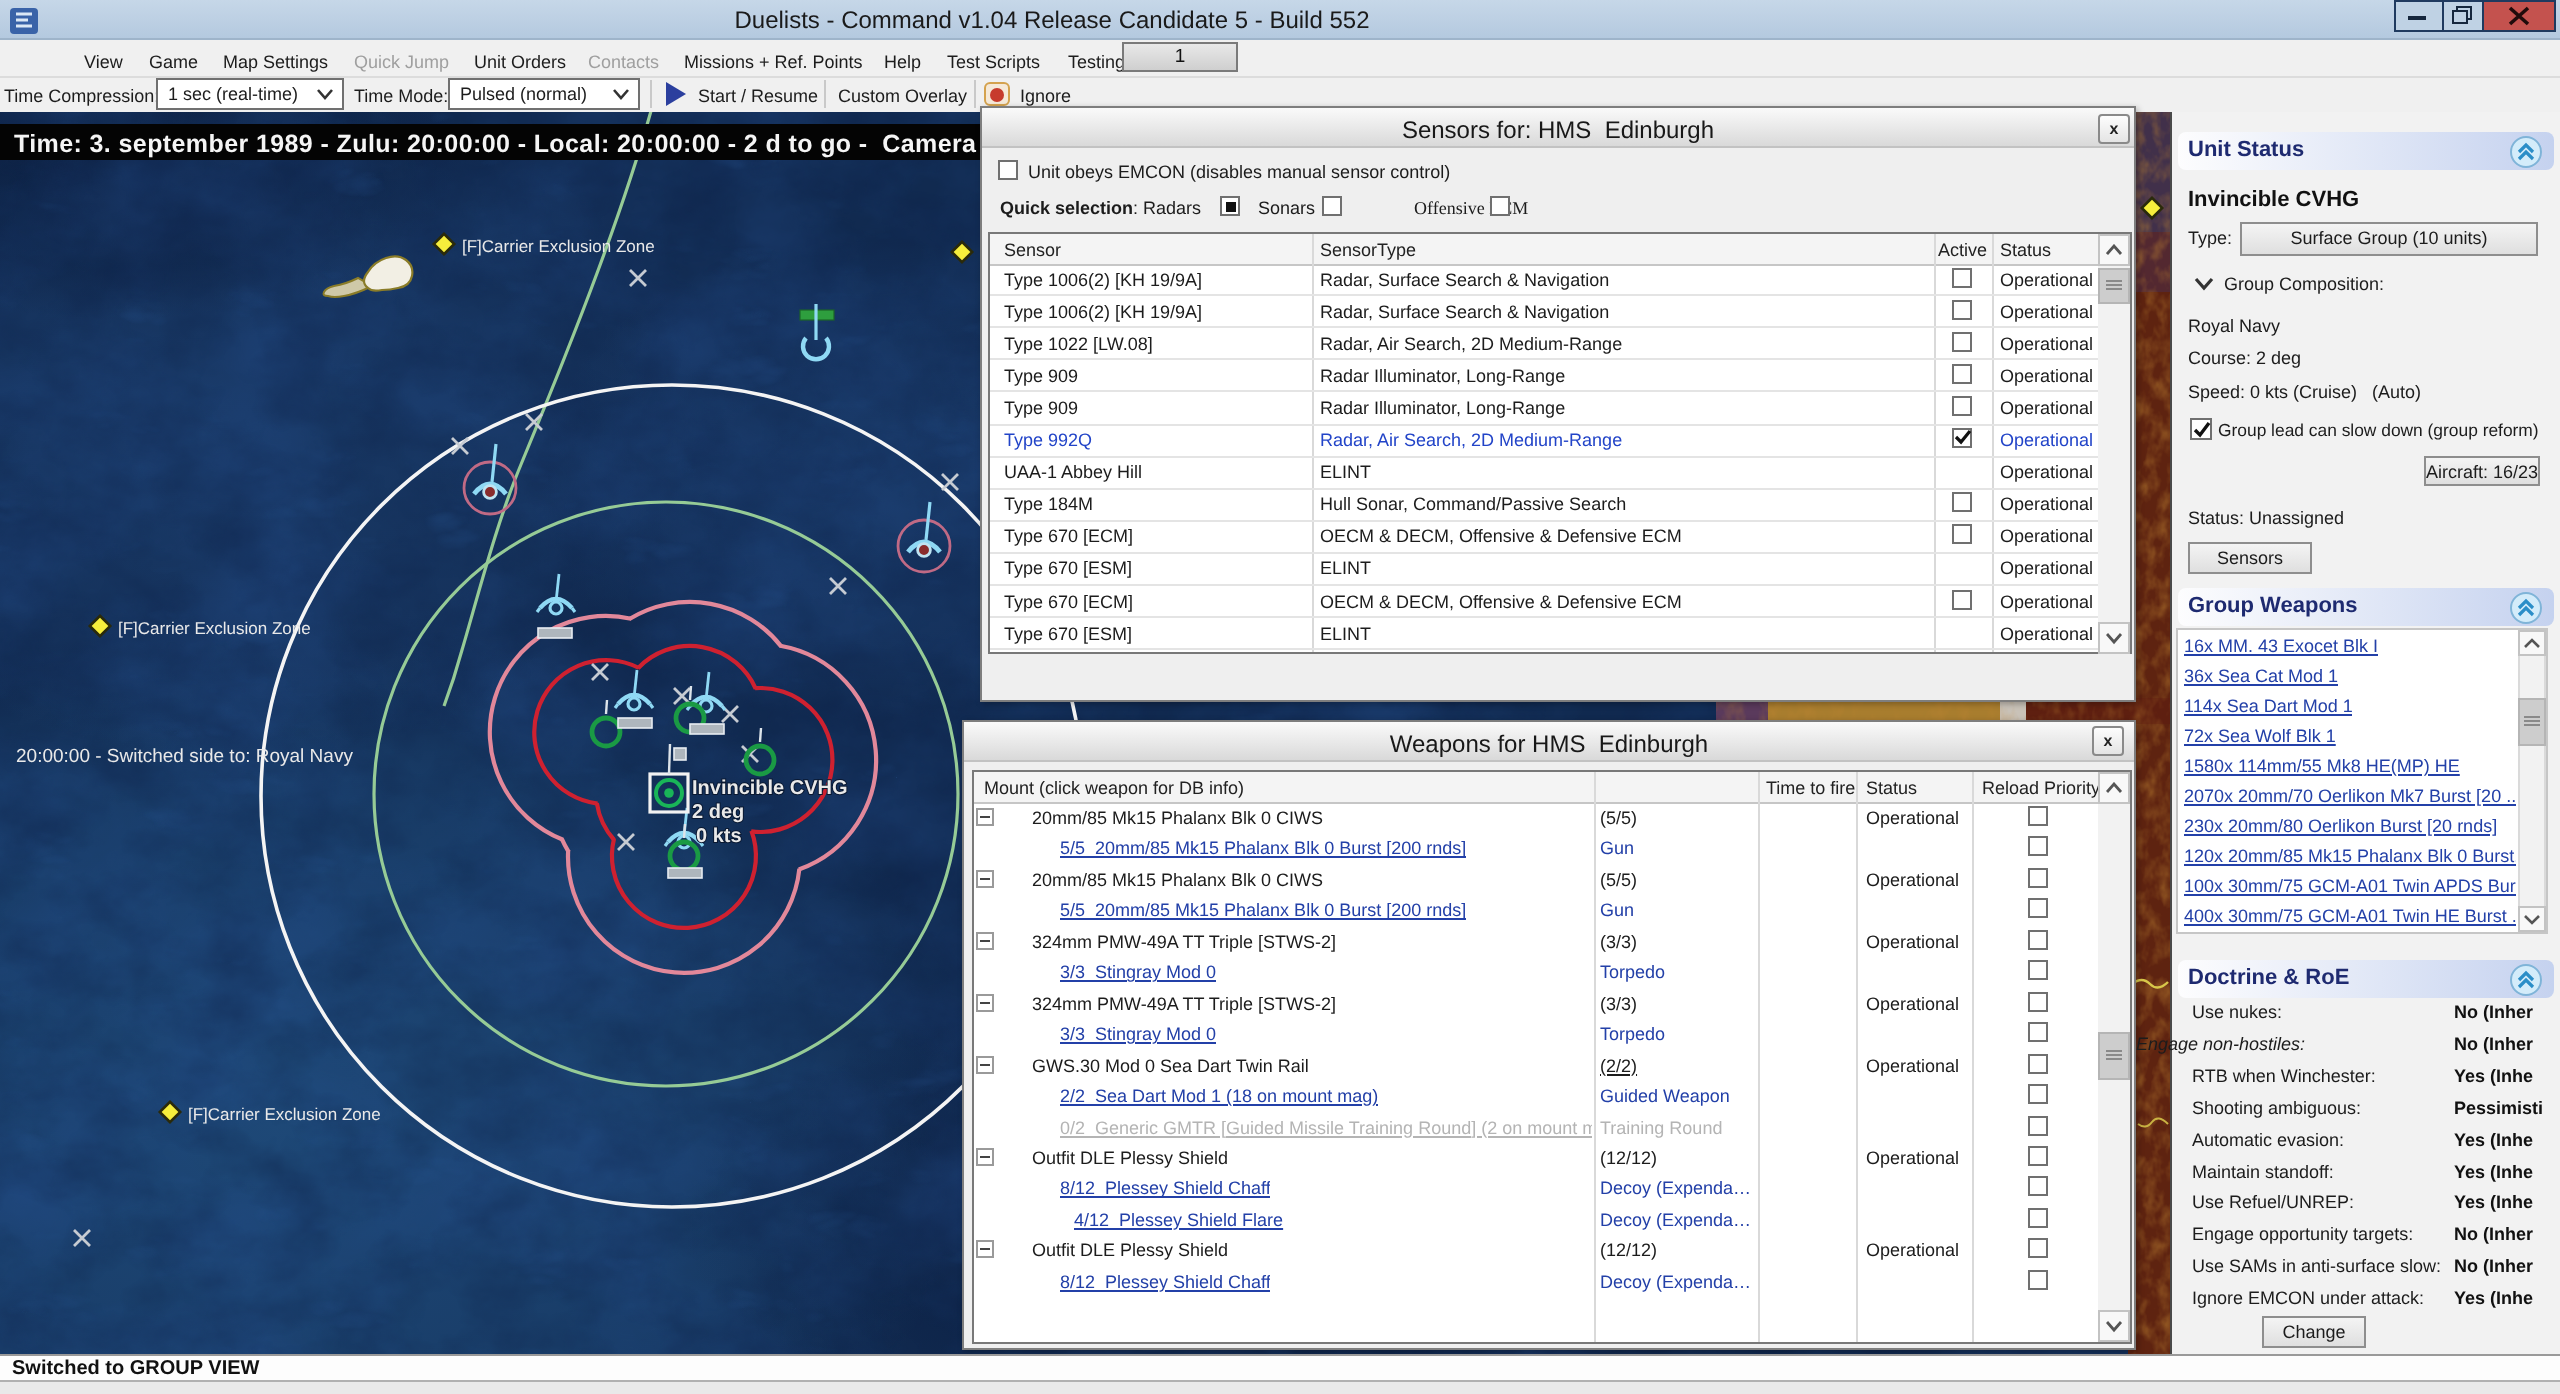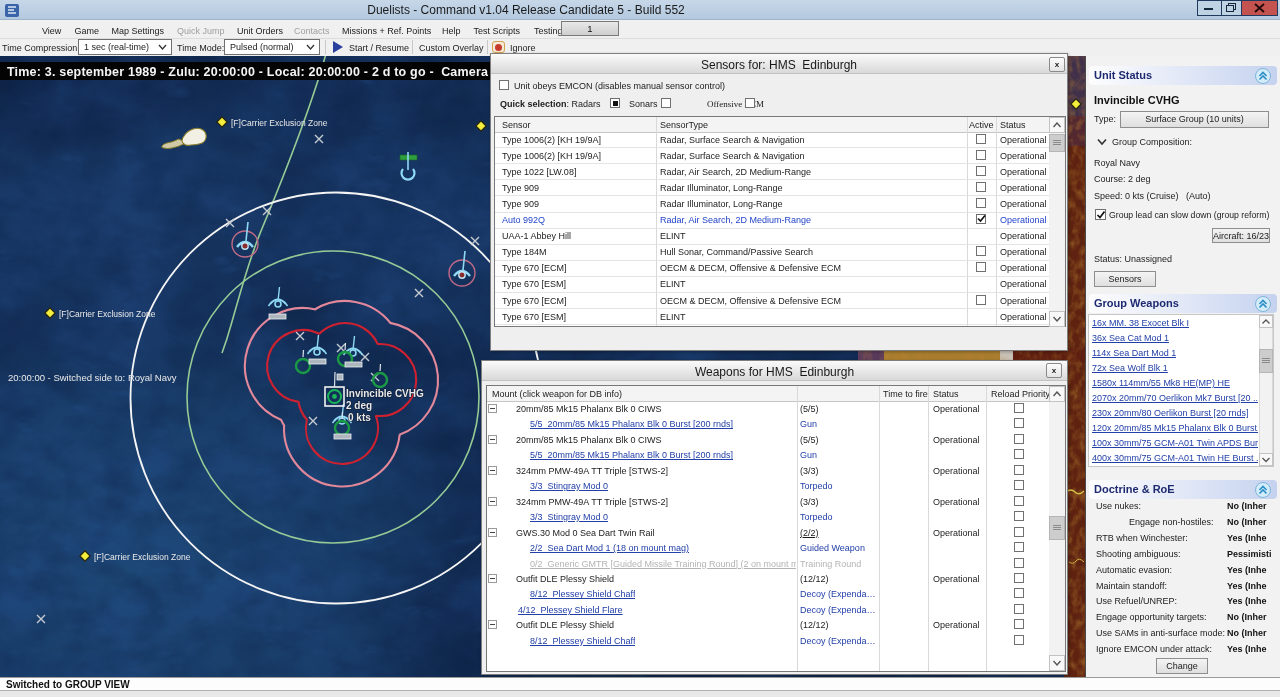--- a/index.html
+++ b/index.html
@@ -261,21 +261,21 @@
 <div class="abs t9" style="left:502px;top:182.8px;color:#1c1c1c;">Type 909</div>
 <div class="abs t9" style="left:660px;top:182.8px;color:#1c1c1c;">Radar Illuminator, Long-Range</div>
 <div class="abs t9" style="left:1000px;top:182.8px;color:#1c1c1c;">Operational</div>
 <div class="cb" style="left:976px;top:181.8px;"></div>
 <div class="abs" style="left:495px;top:211.5px;width:554px;height:1px;background:#e4e4e4;"></div>
 <div class="abs t9" style="left:502px;top:198.9px;color:#1c1c1c;">Type 909</div>
 <div class="abs t9" style="left:660px;top:198.9px;color:#1c1c1c;">Radar Illuminator, Long-Range</div>
 <div class="abs t9" style="left:1000px;top:198.9px;color:#1c1c1c;">Operational</div>
 <div class="cb" style="left:976px;top:197.9px;"></div>
 <div class="abs" style="left:495px;top:227.6px;width:554px;height:1px;background:#e4e4e4;"></div>
-<div class="abs t9" style="left:502px;top:215.0px;color:#2244c8;">Auto 992Q</div>
+<div class="abs t9" style="left:502px;top:215.0px;color:#2244c8;">Type 992Q</div>
 <div class="abs t9" style="left:660px;top:215.0px;color:#2244c8;">Radar, Air Search, 2D Medium-Range</div>
 <div class="abs t9" style="left:1000px;top:215.0px;color:#2244c8;">Operational</div>
 <div class="cb" style="left:976px;top:214.0px;"></div>
 <svg class="abs" style="left:977px;top:214.0px" width="9" height="9">
     <path d="M1 4.5 L3.5 7 L8 1.5" stroke="#111" stroke-width="1.6" fill="none"></path>
   </svg>
 <div class="abs" style="left:495px;top:243.7px;width:554px;height:1px;background:#e4e4e4;"></div>
 <div class="abs t9" style="left:502px;top:231.1px;color:#1c1c1c;">UAA-1 Abbey Hill</div>
 <div class="abs t9" style="left:660px;top:231.1px;color:#1c1c1c;">ELINT</div>
 <div class="abs t9" style="left:1000px;top:231.1px;color:#1c1c1c;">Operational</div>
@@ -380,21 +380,21 @@
 <div class="cb" style="left:1014px;top:557.5px;"></div>
 <div class="abs" style="left:488px;top:574.0px;width:9px;height:9px;background:#fff;border:1px solid #9a9a9a;"></div>
 <div class="abs" style="left:490px;top:578.0px;width:5px;height:1px;background:#444;"></div>
 <div class="abs t9" style="left:516px;top:574.0px;">Outfit DLE Plessy Shield</div>
 <div class="abs t9" style="left:800px;top:574.0px;">(12/12)</div>
 <div class="abs t9" style="left:933px;top:574.0px;">Operational</div>
 <div class="cb" style="left:1014px;top:573.0px;"></div>
 <div class="abs t9 lnk" style="left:530px;top:589.4px;max-width:266px;overflow:hidden;">8/12&nbsp; Plessey Shield Chaff</div>
 <div class="abs t9" style="left:800px;top:589.4px;color:#2340a8;">Decoy (Expenda…</div>
 <div class="cb" style="left:1014px;top:588.4px;"></div>
-<div class="abs t9 lnk" style="left:518px;top:604.9px;max-width:266px;overflow:hidden;text-align:right;">4/12&nbsp; Plessey Shield Flare</div>
+<div class="abs t9 lnk" style="left:537px;top:604.9px;max-width:266px;overflow:hidden;text-align:right;">4/12&nbsp; Plessey Shield Flare</div>
 <div class="abs t9" style="left:800px;top:604.9px;color:#2340a8;">Decoy (Expenda…</div>
 <div class="cb" style="left:1014px;top:603.9px;"></div>
 <div class="abs" style="left:488px;top:620.3px;width:9px;height:9px;background:#fff;border:1px solid #9a9a9a;"></div>
 <div class="abs" style="left:490px;top:624.3px;width:5px;height:1px;background:#444;"></div>
 <div class="abs t9" style="left:516px;top:620.3px;">Outfit DLE Plessy Shield</div>
 <div class="abs t9" style="left:800px;top:620.3px;">(12/12)</div>
 <div class="abs t9" style="left:933px;top:620.3px;">Operational</div>
 <div class="cb" style="left:1014px;top:619.3px;"></div>
 <div class="abs t9 lnk" style="left:530px;top:635.8px;max-width:266px;overflow:hidden;">8/12&nbsp; Plessey Shield Chaff</div>
 <div class="abs t9" style="left:800px;top:635.8px;color:#2340a8;">Decoy (Expenda…</div>
@@ -439,21 +439,21 @@
 <div class="abs t9" style="left:1094px;top:254px;">Status: Unassigned</div>
 <div class="btn" style="left:1094px;top:271px;width:62px;height:16px;line-height:14px;">Sensors</div>
 <div class="hdrband" style="top:294px;">
     <span>Group Weapons</span>
   </div>
 <svg class="abs" style="left:1255px;top:296px" width="16" height="16">
     <circle cx="8" cy="8" r="7.5" fill="#d3ecfa" stroke="#7fb4d8" stroke-width="1"></circle>
     <path d="M4.5 8 L8 4.5 L11.5 8 M4.5 11.5 L8 8 L11.5 11.5" stroke="#2b8ec8" stroke-width="1.6" fill="none"></path>
   </svg>
 <div class="abs" style="left:1088px;top:314px;width:186px;height:153px;background:#fff;border:1px solid #c6c6c6;"></div>
-<div class="abs t9 lnk" style="left:1092px;top:318px;max-width:166px;overflow:hidden;">16x MM. 38 Exocet Blk I</div>
+<div class="abs t9 lnk" style="left:1092px;top:318px;max-width:166px;overflow:hidden;">16x MM. 43 Exocet Blk I</div>
 <div class="abs t9 lnk" style="left:1092px;top:333px;max-width:166px;overflow:hidden;">36x Sea Cat Mod 1</div>
 <div class="abs t9 lnk" style="left:1092px;top:348px;max-width:166px;overflow:hidden;">114x Sea Dart Mod 1</div>
 <div class="abs t9 lnk" style="left:1092px;top:363px;max-width:166px;overflow:hidden;">72x Sea Wolf Blk 1</div>
 <div class="abs t9 lnk" style="left:1092px;top:378px;max-width:166px;overflow:hidden;">1580x 114mm/55 Mk8 HE(MP) HE</div>
 <div class="abs t9 lnk" style="left:1092px;top:393px;max-width:166px;overflow:hidden;">2070x 20mm/70 Oerlikon Mk7 Burst [20 ...</div>
 <div class="abs t9 lnk" style="left:1092px;top:408px;max-width:166px;overflow:hidden;">230x 20mm/80 Oerlikon Burst [20 rnds]</div>
 <div class="abs t9 lnk" style="left:1092px;top:423px;max-width:166px;overflow:hidden;">120x 20mm/85 Mk15 Phalanx Blk 0 Burst...</div>
 <div class="abs t9 lnk" style="left:1092px;top:438px;max-width:166px;overflow:hidden;">100x 30mm/75 GCM-A01 Twin APDS Bur...</div>
 <div class="abs t9 lnk" style="left:1092px;top:453px;max-width:166px;overflow:hidden;">400x 30mm/75 GCM-A01 Twin HE Burst ...</div>
 <div class="abs" style="left:1259px;top:315px;width:14px;height:151px;background:#f2f2f2;border:1px solid #dadada;"></div>
@@ -471,33 +471,33 @@
 <div class="abs" style="left:1262px;top:362.0px;width:8px;height:1px;background:#8a8a8a;"></div>
 <div class="hdrband" style="top:480px;">
     <span>Doctrine &amp; RoE</span>
   </div>
 <svg class="abs" style="left:1255px;top:482px" width="16" height="16">
     <circle cx="8" cy="8" r="7.5" fill="#d3ecfa" stroke="#7fb4d8" stroke-width="1"></circle>
     <path d="M4.5 8 L8 4.5 L11.5 8 M4.5 11.5 L8 8 L11.5 11.5" stroke="#2b8ec8" stroke-width="1.6" fill="none"></path>
   </svg>
 <div class="abs t9" style="left:1096px;top:501.0px;">Use nukes:</div>
 <div class="abs" style="left:1227px;top:501.0px;font-size:9px;font-weight:bold;color:#111;white-space:nowrap;">No (Inher</div>
-<div class="abs t9" style="left:1129px;top:516.9px;">Engage non-hostiles:</div>
+<div class="abs t9" style="left:1068px;top:516.9px;font-style:italic;">Engage non-hostiles:</div>
 <div class="abs" style="left:1227px;top:516.9px;font-size:9px;font-weight:bold;color:#111;white-space:nowrap;">No (Inher</div>
 <div class="abs t9" style="left:1096px;top:532.8px;">RTB when Winchester:</div>
 <div class="abs" style="left:1227px;top:532.8px;font-size:9px;font-weight:bold;color:#111;white-space:nowrap;">Yes (Inhe</div>
 <div class="abs t9" style="left:1096px;top:548.7px;">Shooting ambiguous:</div>
 <div class="abs" style="left:1227px;top:548.7px;font-size:9px;font-weight:bold;color:#111;white-space:nowrap;">Pessimisti</div>
 <div class="abs t9" style="left:1096px;top:564.6px;">Automatic evasion:</div>
 <div class="abs" style="left:1227px;top:564.6px;font-size:9px;font-weight:bold;color:#111;white-space:nowrap;">Yes (Inhe</div>
 <div class="abs t9" style="left:1096px;top:580.5px;">Maintain standoff:</div>
 <div class="abs" style="left:1227px;top:580.5px;font-size:9px;font-weight:bold;color:#111;white-space:nowrap;">Yes (Inhe</div>
 <div class="abs t9" style="left:1096px;top:596.4px;">Use Refuel/UNREP:</div>
 <div class="abs" style="left:1227px;top:596.4px;font-size:9px;font-weight:bold;color:#111;white-space:nowrap;">Yes (Inhe</div>
 <div class="abs t9" style="left:1096px;top:612.3px;">Engage opportunity targets:</div>
 <div class="abs" style="left:1227px;top:612.3px;font-size:9px;font-weight:bold;color:#111;white-space:nowrap;">No (Inher</div>
-<div class="abs t9" style="left:1096px;top:628.2px;">Use SAMs in anti-surface mode:</div>
+<div class="abs t9" style="left:1096px;top:628.2px;">Use SAMs in anti-surface slow:</div>
 <div class="abs" style="left:1227px;top:628.2px;font-size:9px;font-weight:bold;color:#111;white-space:nowrap;">No (Inher</div>
 <div class="abs t9" style="left:1096px;top:644.1px;">Ignore EMCON under attack:</div>
 <div class="abs" style="left:1227px;top:644.1px;font-size:9px;font-weight:bold;color:#111;white-space:nowrap;">Yes (Inhe</div>
-<div class="btn" style="left:1156px;top:658px;width:52px;height:16px;line-height:14px;">Change</div>
+<div class="btn" style="left:1131px;top:658px;width:52px;height:16px;line-height:14px;">Change</div>
 <div class="abs" style="left:0;top:677px;width:1280px;height:14px;background:#fdfdfd;border-top:1px solid #9a9a9a;border-bottom:1px solid #b0b0b0;"></div>
 <div class="abs" style="left:6px;top:679px;font-size:10px;font-weight:bold;color:#111;">Switched to GROUP VIEW</div>
 <div class="abs" style="left:0;top:691px;width:1280px;height:6px;background:#e9e9e9;"></div>
 </body></html>

